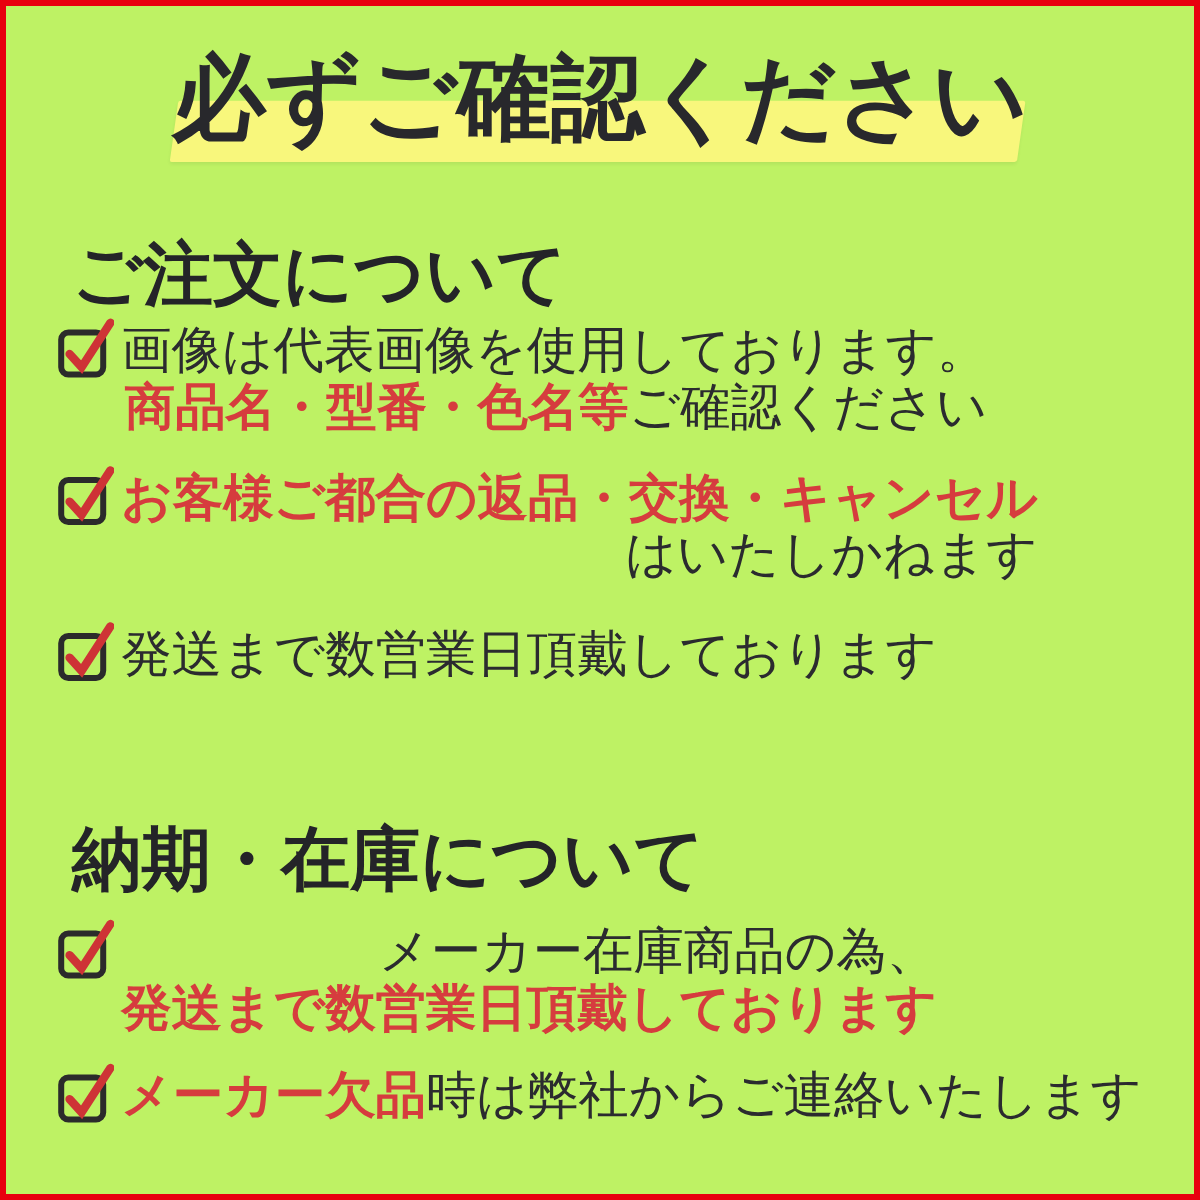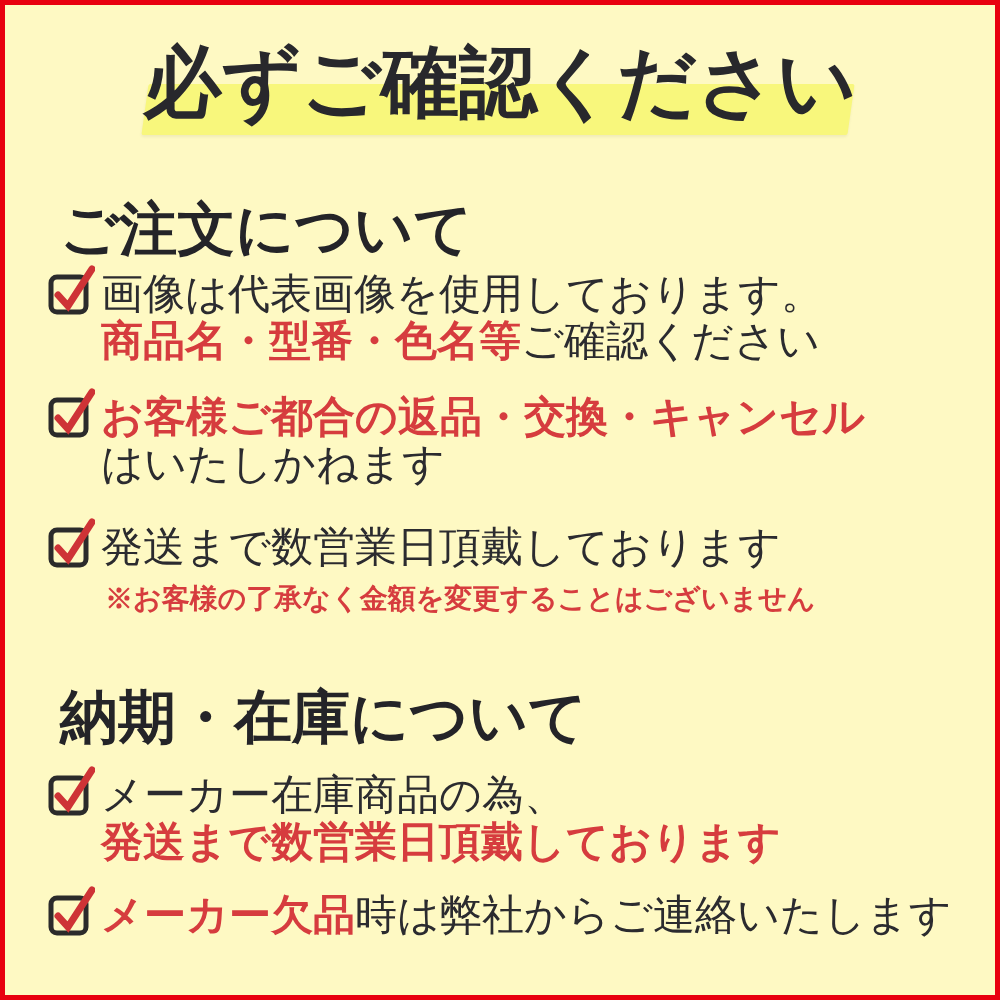--- a/index.html
+++ b/index.html
@@ -1,23 +1,23 @@
 <!DOCTYPE html>
 <html><head>
 <meta charset="utf-8">
 <style>
   html,body{margin:0;padding:0;background:#e9e9e9;}
   .frame{
     position:relative;
     width:1000px;height:1000px;
     box-sizing:border-box;
-    background:#fef9c3;
+    background:#bef264;
     border:5px solid #e8000f;
     overflow:hidden;
-    font-family:Liberation Sans, sans-serif;
+    font-family:Liberation Serif, serif;
     color:#2b2b2f;
   }
   
   .title-hl{
     position:absolute;left:140px;top:79px;width:706px;height:51px;
     background:#f8f77c;transform:skewX(-8deg);border-radius:2px;
     box-shadow:0 2px 3px rgba(0,0,0,0.06);
   }
   h1.page-title{
     position:absolute;left:0;top:38px;width:100%;margin:0;
@@ -30,21 +30,21 @@
     font-size:58px;line-height:1.05;font-weight:700;color:#242428;
   }
   h2.sec-order{top:176px;}
   h2.sec-delivery{top:664px;}
   
   .row{position:absolute;left:42px;display:flex;align-items:flex-start;}
   .r1{top:265px;} .r2{top:388px;} .r3{top:518px;} .r4{top:766px;} .r5{top:886px;}
   .cb{width:48px;height:52px;margin:-6px 6px 0 0;flex:none;}
   .cb rect{fill:none;stroke:#2b2b2b;stroke-width:5;}
   .cb path{fill:none;stroke:#ce3336;stroke-width:7;stroke-linecap:round;stroke-linejoin:miter;}
-  .txt{font-size:42px;line-height:47px;letter-spacing:0;}
+  .txt{font-size:42px;line-height:47px;letter-spacing:0;text-align:right;}
   .red{color:#d63c3e;font-weight:700;}
   .note{
     font-size:28px;line-height:32px;margin-top:13px;margin-left:4px;
     color:#d63c3e;font-weight:700;
   }
 </style>
 </head>
 <body>
 
 <div class="frame">
@@ -76,21 +76,20 @@
     </div>
   </div>
 
   <div class="row r3">
     <svg class="cb" viewBox="0 0 48 52" aria-hidden="true">
       <rect x="4" y="13" width="35" height="35" rx="6"></rect>
       <path d="M11 31 L21 42 L45 5"></path>
     </svg>
     <div class="txt">
       <div><span>発送まで数営業日頂戴しております</span></div>
-      <div class="note">※お客様の了承なく金額を変更することはございません</div>
     </div>
   </div>
 
   <h2 class="sec sec-delivery">納期・在庫について</h2>
 
   <div class="row r5">
     <svg class="cb" viewBox="0 0 48 52" aria-hidden="true">
       <rect x="4" y="13" width="35" height="35" rx="6"></rect>
       <path d="M11 31 L21 42 L45 5"></path>
     </svg>

